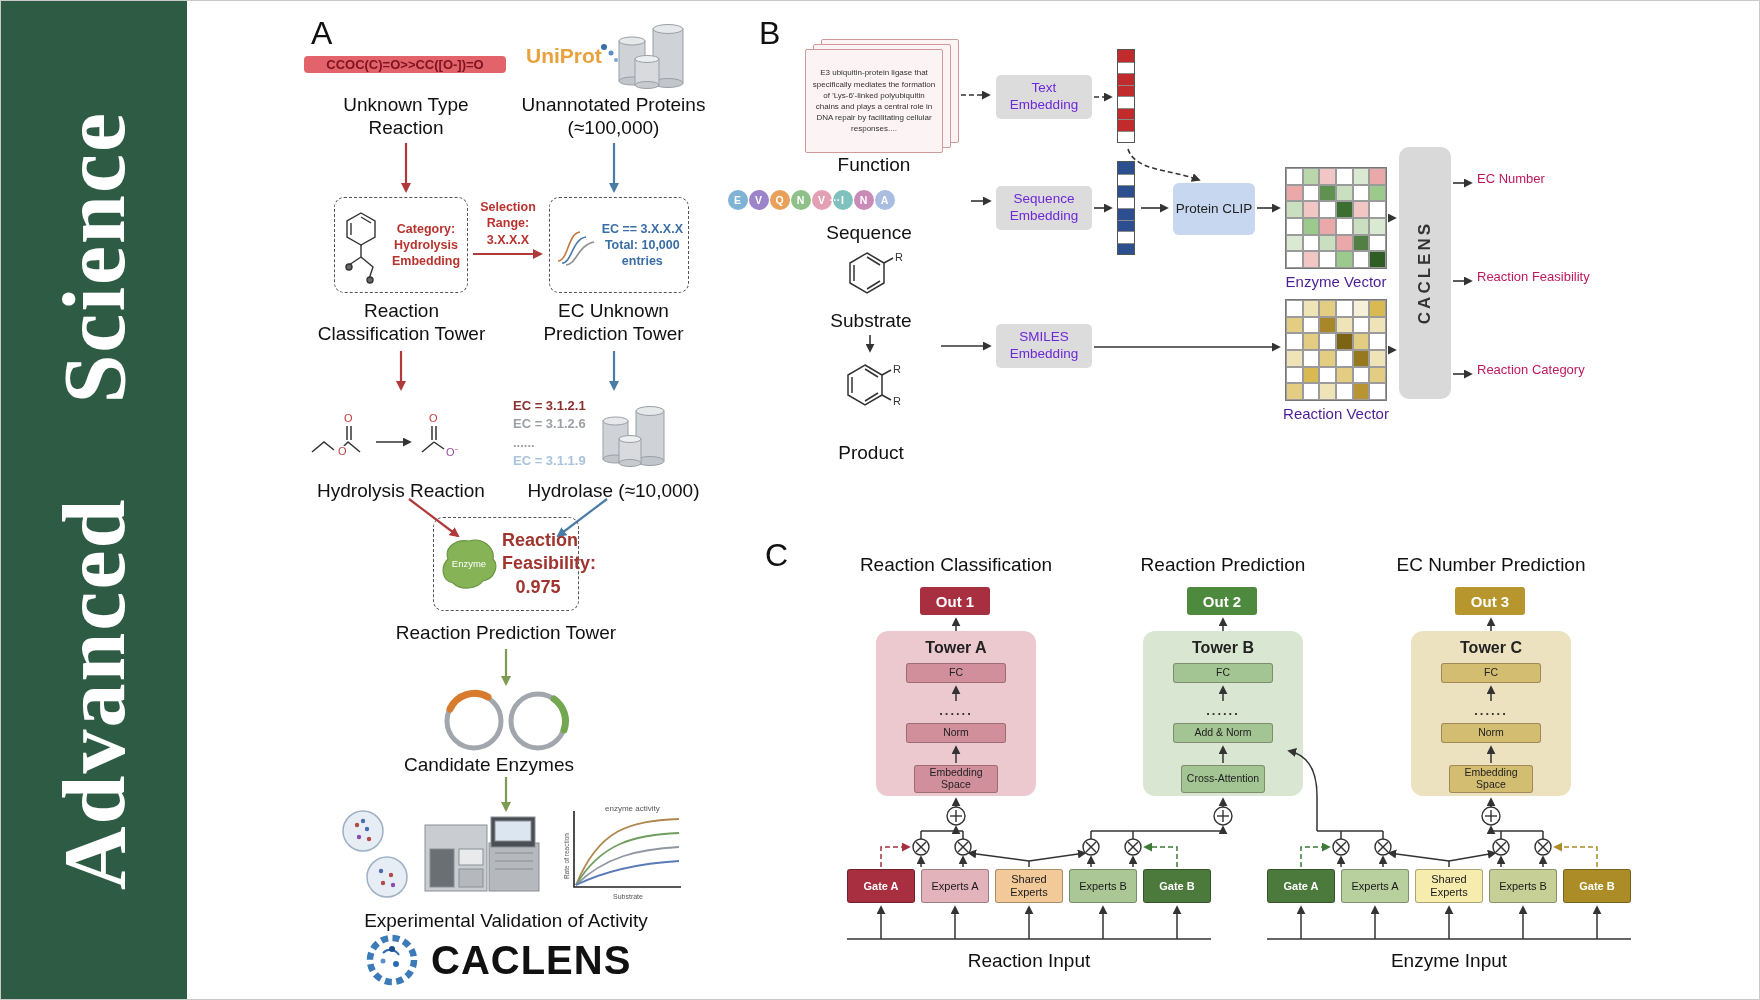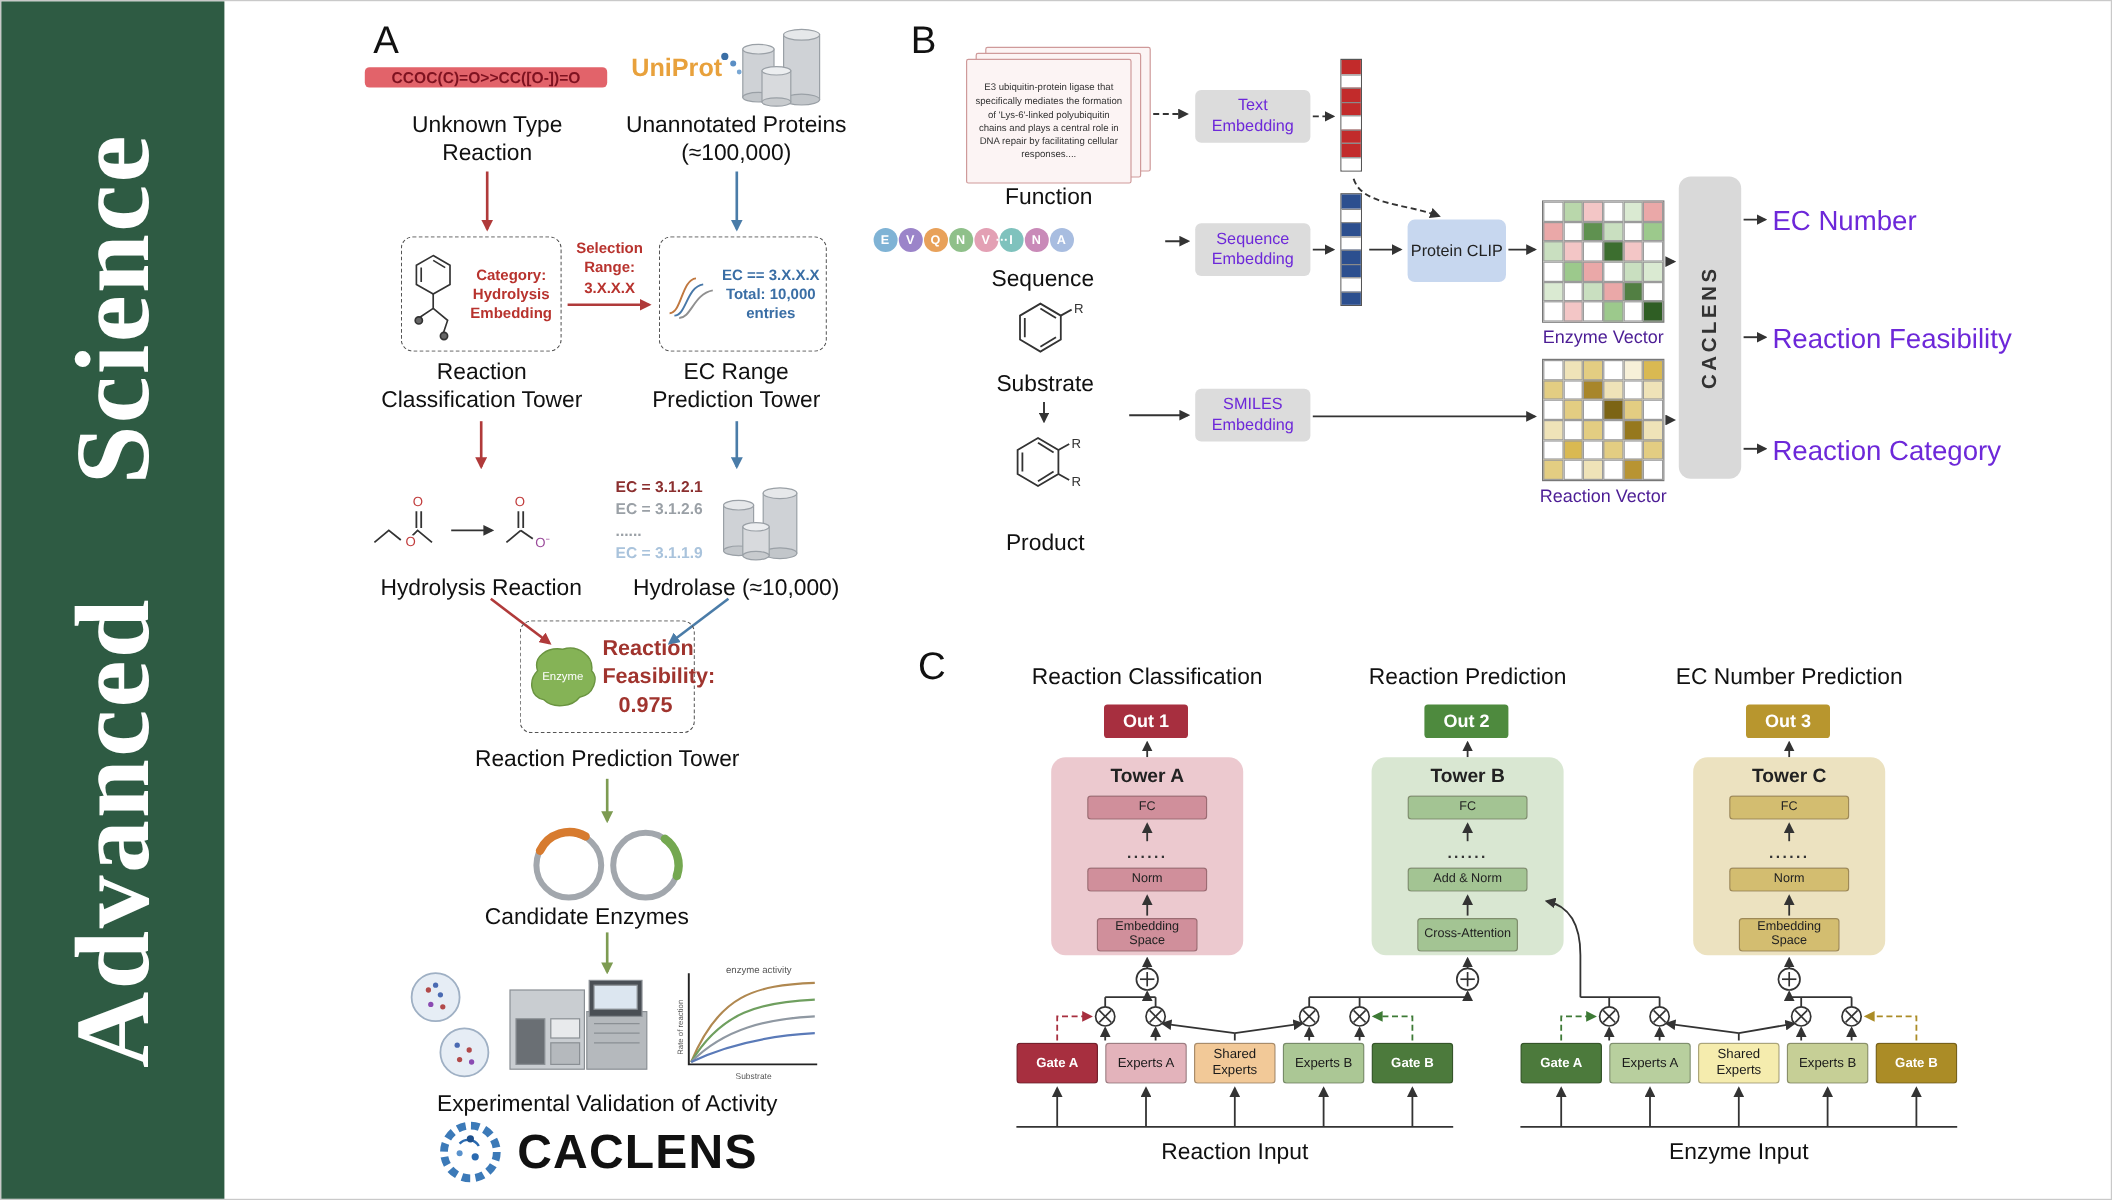--- a/index.html
+++ b/index.html
@@ -5,21 +5,21 @@
   *{box-sizing:border-box;margin:0;padding:0}
   html,body{width:1760px;height:1000px;background:#fff;font-family:"Liberation Sans",sans-serif}
   .stage{position:absolute;left:0;top:0;width:1760px;height:1000px;background:#fff;border:1px solid #c9c9c9;overflow:hidden}
   .abs{position:absolute}
   .banner{position:absolute;left:0;top:0;width:186px;height:1000px;background:#2e5b43;display:flex;align-items:center;justify-content:center;z-index:2}
   .banner-text{writing-mode:vertical-rl;transform:rotate(180deg);font-family:"Liberation Serif",serif;font-weight:bold;font-size:88px;color:#ffffff;word-spacing:70px;letter-spacing:2px;white-space:nowrap}
   .content{position:absolute;left:0;top:0;width:1760px;height:1000px;z-index:2;pointer-events:none}
   .content > *{pointer-events:auto}
   .panel-label{position:absolute;font-size:32px;font-weight:500;color:#111}
   .lbl{position:absolute;font-size:19px;color:#111;text-align:center;line-height:1.22}
-  .lbl-left{position:absolute;font-size:23px;color:#6d28d9;text-align:left;white-space:nowrap}
+  .lbl-left{position:absolute;font-size:13px;color:#be185d;text-align:left;white-space:nowrap}
   .smilesbox{position:absolute;left:303px;top:55px;width:202px;height:17px;background:#e2636a;border-radius:4px;color:#7e1220;font-weight:bold;font-size:13px;display:flex;align-items:center;justify-content:center}
   .dashedbox{position:absolute;border:1.6px dashed #555;border-radius:10px;display:flex;align-items:center;justify-content:center;gap:4px;padding:4px}
   .redsmall{font-size:12.5px;font-weight:bold;color:#b8332e;text-align:center;line-height:1.3}
   .bluesmall{font-size:12.5px;font-weight:bold;color:#3a6ea5;text-align:center;line-height:1.3}
   .maroonsmall{font-size:18px;font-weight:bold;color:#a0342e;text-align:center;line-height:1.3}
   .eclist{position:absolute;left:512px;top:396px;font-size:13px;font-weight:bold;line-height:1.42}
   .ec1{color:#8b2f2f}.ec2{color:#9aa0a6}.ec3{color:#a9c3dc}
   .logotext{font-size:40px;font-weight:800;letter-spacing:1px;color:#111}
   .graybox{position:absolute;background:#dcdcdc;border-radius:5px;display:flex;align-items:center;justify-content:center;text-align:center;font-size:13.5px;color:#6d28d9;line-height:1.25;padding:2px}
   .bluebox{position:absolute;background:#c7d7ef;border-radius:6px;display:flex;align-items:center;justify-content:center;text-align:center;font-size:13.5px;color:#222;line-height:1.25}
@@ -280,21 +280,21 @@
         <g fill="none" stroke-width="1.6">
           <path d="M4,38 C14,38 14,10 26,9" stroke="#c07840"></path>
           <path d="M8,40 C18,40 18,16 32,14" stroke="#4878a8"></path>
           <path d="M12,42 C22,42 24,22 40,19" stroke="#909090"></path>
         </g>
       </svg>
       <div class="bluesmall" style="width:86px">EC == 3.X.X.X Total: 10,000 entries</div>
     </div>
 
     <div class="lbl" style="left:308px;top:298px;width:185px">Reaction Classification Tower</div>
-    <div class="lbl" style="left:530px;top:298px;width:165px">EC Range Prediction Tower</div>
+    <div class="lbl" style="left:530px;top:298px;width:165px">EC Unknown Prediction Tower</div>
 
     <svg class="abs" style="left:303px;top:395px" width="195" height="78">
       <g fill="none" stroke="#333" stroke-width="1.5">
         <path d="M8,56 L20,46 L30,54"></path>
           <path d="M38,52 L44,46 L56,56"></path>
         <line x1="43" y1="44" x2="43" y2="30"></line>
           <line x1="47" y1="44" x2="47" y2="30"></line>
         <line x1="72" y1="46" x2="106" y2="46" marker-end="url(#mb)"></line>
         <path d="M118,56 L130,46"></path>
           <line x1="128" y1="44" x2="128" y2="30"></line>

